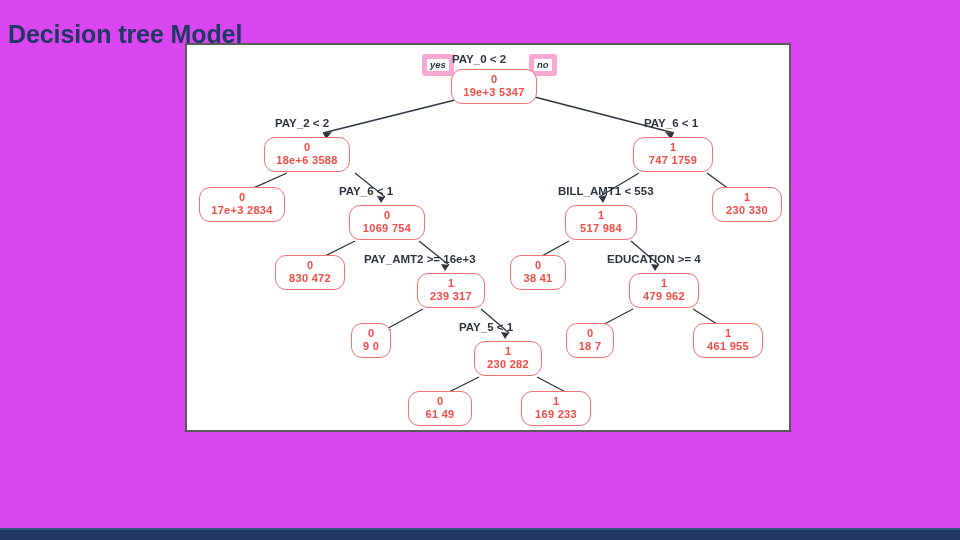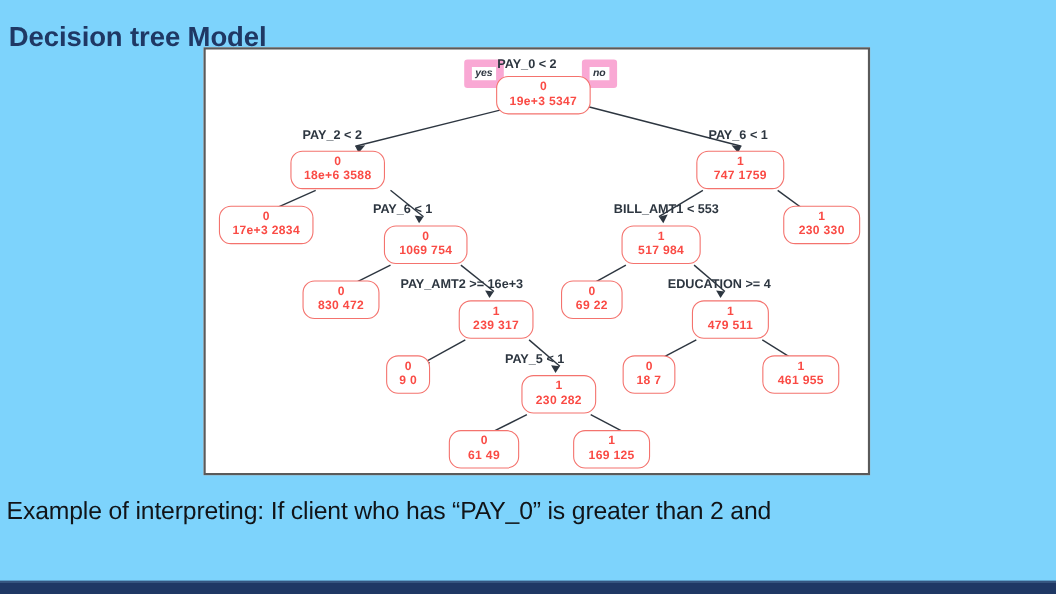--- a/index.html
+++ b/index.html
@@ -10,21 +10,21 @@
     width: 960px;
     height: 540px;
     background: #ffffff;
     font-family: "Liberation Sans", sans-serif;
     overflow: hidden;
     position: relative;
   }
   #slide {
     position: absolute;
     inset: 0;
-    background: #7dd3fc;
+    background: #d946ef;
   }
   
   #slide-title {
     position: absolute;
     left: 8px;
     top: 2px;
     font-size: 25px;
     line-height: 30px;
     color: #1f3864;
     letter-spacing: -0.1px;
@@ -90,21 +90,21 @@
   }
   
   .branch-tag {
     position: absolute;
     font-family: "Liberation Sans", sans-serif;
     font-size: 9.5px;
     line-height: 11px;
     font-style: italic;
     font-weight: bold;
     color: #2d3640;
-    border: 7px solid #f9a8d4;
+    border: 5px solid #f9a8d4;
     border-radius: 3px;
     padding: 0px 3px 1px 3px;
     background: #ffffff;
     white-space: nowrap;
   }
   
   #caption {
     position: absolute;
     left: 6px;
     top: 447px;
@@ -238,26 +238,26 @@
         <span class="node-counts">830  472</span>
       </div>
 
       <div class="tree-node" style="left:230px; top:228px; width:68px;">
         <span class="node-class">1</span>
         <span class="node-counts">239  317</span>
       </div>
 
       <div class="tree-node" style="left:323px; top:210px; width:56px;">
         <span class="node-class">0</span>
-        <span class="node-counts">69  22</span>
+        <span class="node-counts">38  41</span>
       </div>
 
       <div class="tree-node" style="left:442px; top:228px; width:70px;">
         <span class="node-class">1</span>
-        <span class="node-counts">479  511</span>
+        <span class="node-counts">479  962</span>
       </div>
 
       <div class="tree-node" style="left:164px; top:278px; width:40px;">
         <span class="node-class">0</span>
         <span class="node-counts">9  0</span>
       </div>
 
       <div class="tree-node" style="left:287px; top:296px; width:68px;">
         <span class="node-class">1</span>
         <span class="node-counts">230  282</span>
@@ -273,25 +273,24 @@
         <span class="node-counts">461  955</span>
       </div>
 
       <div class="tree-node" style="left:221px; top:346px; width:64px;">
         <span class="node-class">0</span>
         <span class="node-counts">61  49</span>
       </div>
 
       <div class="tree-node" style="left:334px; top:346px; width:70px;">
         <span class="node-class">1</span>
-        <span class="node-counts">169  125</span>
+        <span class="node-counts">169  233</span>
       </div>
 
     </div>
   </div>
 
   <div id="caption">
-    <span class="cap-line">Example of interpreting: If client who has “PAY_0” is greater than 2 and</span>
   </div>
 
   <div id="bottom-bar"></div>
 
 </div>
 
 </body></html>

